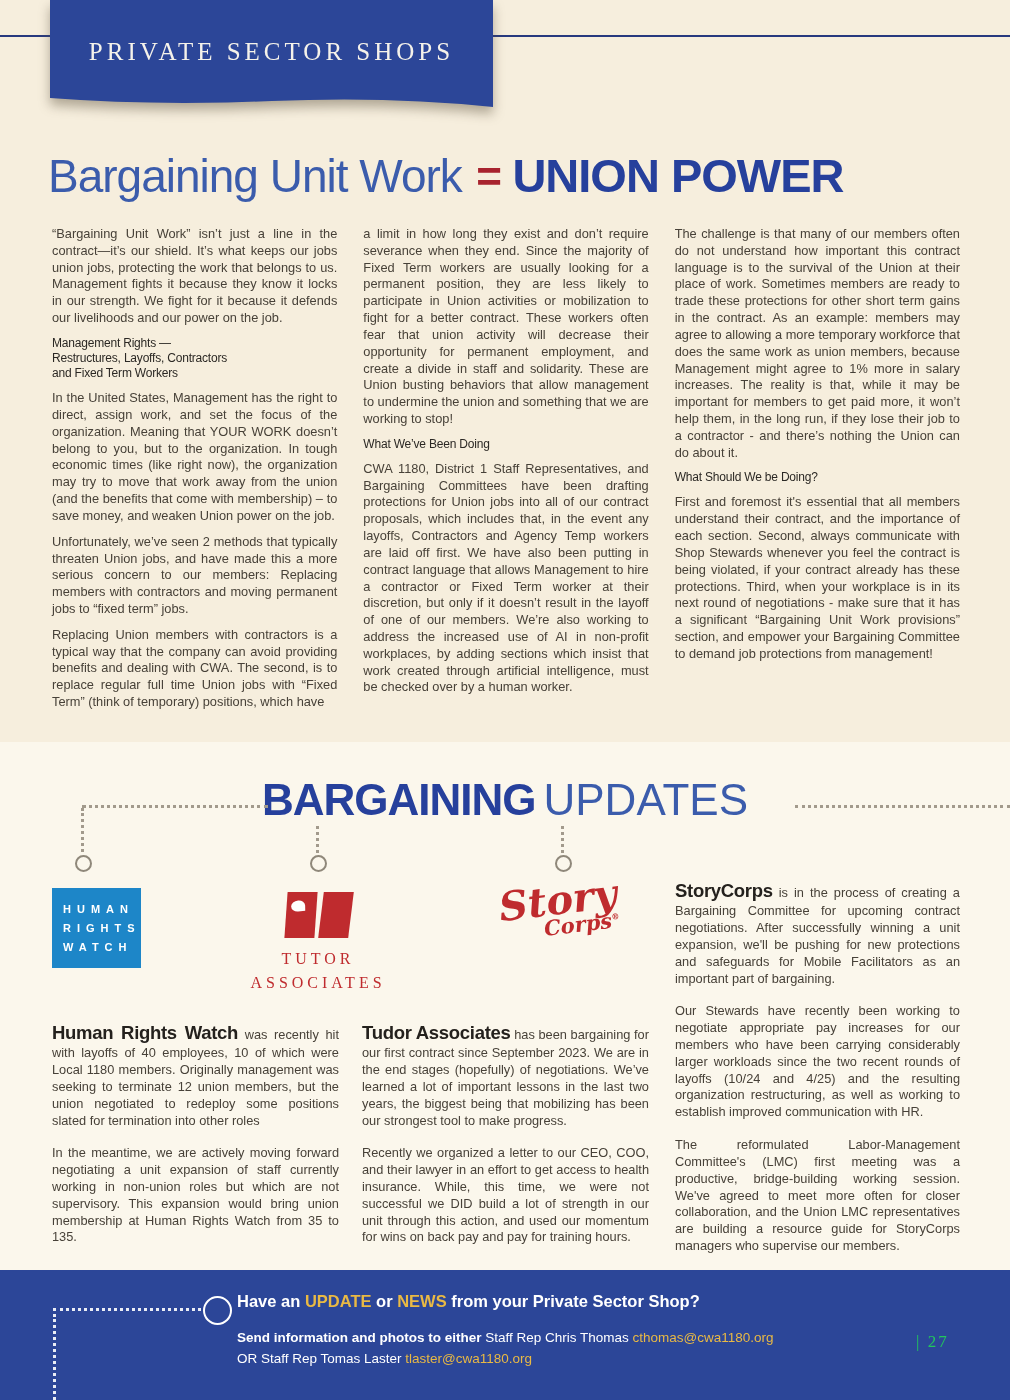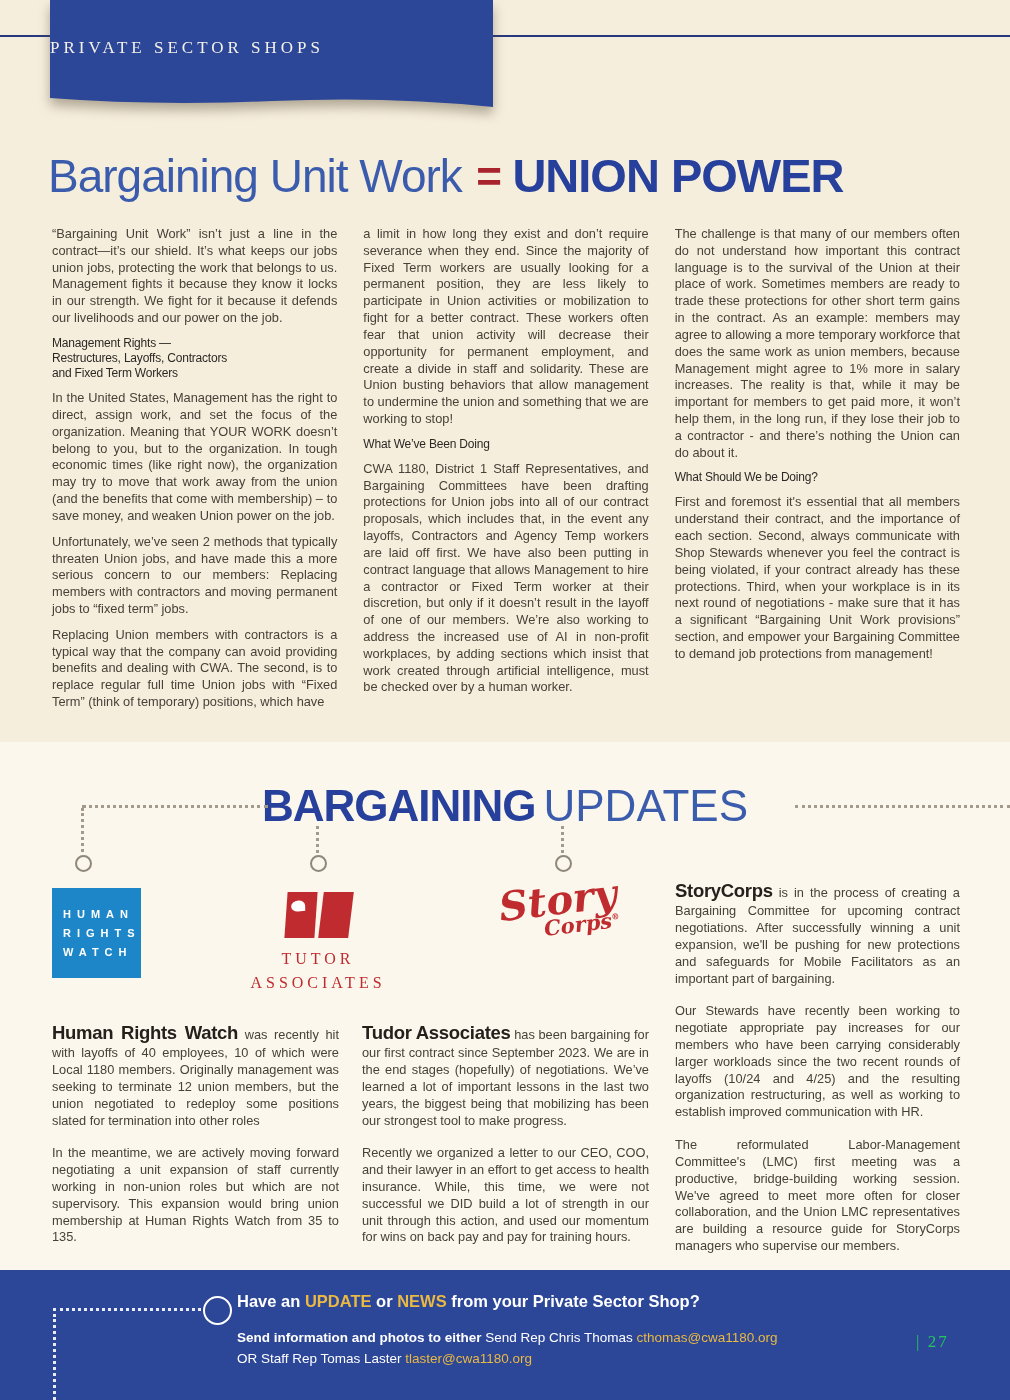--- a/index.html
+++ b/index.html
@@ -22,48 +22,48 @@
     position:relative;width:1010px;height:1400px;margin:0 auto;
     background:var(--cream);overflow:hidden;
     font-family:"Liberation Sans",sans-serif;color:var(--body-text);
   }
   
   .top-rule{position:absolute;left:0;top:35px;width:1010px;height:2px;background:var(--rule-navy);z-index:1;}
   
   .ribbon{position:absolute;left:50px;top:0;width:443px;height:112px;z-index:2;filter:drop-shadow(0 7px 6px rgba(90,80,60,.45));}
   .ribbon svg{display:block;}
   .ribbon-label{
-    position:absolute;left:0;top:38px;width:100%;text-align:left;
-    font-family:"Liberation Serif",serif;font-size:17px;letter-spacing:4px;
+    position:absolute;left:0;top:38px;width:100%;text-align:center;
+    font-family:"Liberation Serif",serif;font-size:25px;letter-spacing:4px;
     color:#f5f2ea;font-weight:400;
   }
   
   .masthead{position:absolute;left:48px;top:148px;white-space:nowrap;z-index:1;}
   .masthead .light{font-size:46px;font-weight:400;color:var(--title-blue);letter-spacing:-1px;}
   .masthead .eq{font-size:44px;font-weight:800;color:var(--accent-red);margin:0 6px 0 10px;}
   .masthead .strong{font-size:47px;font-weight:800;color:var(--power-blue);letter-spacing:-1px;}
   
   .article{position:absolute;left:52px;top:226px;width:908px;display:flex;gap:26px;}
   .article .col{flex:1;min-width:0;}
   .article p{margin:0 0 9px 0;font-size:12.8px;line-height:1.315;text-align:justify;}
   .article h3{
     margin:4px 0 9px 0;font-size:12px;line-height:1.26;color:var(--heading-text);
     font-weight:400;white-space:pre-line;letter-spacing:-0.2px;
   }
   
   .updates{position:absolute;left:0;top:742px;width:1010px;height:528px;background:var(--cream-light);}
-  .updates-title{position:absolute;left:0;top:39px;width:1010px;text-align:center;white-space:nowrap;}
+  .updates-title{position:absolute;left:0;top:33px;width:1010px;text-align:center;white-space:nowrap;}
   .updates-title .b{font-size:44px;font-weight:800;color:var(--power-blue);letter-spacing:-1px;}
   .updates-title .l{font-size:44px;font-weight:400;color:var(--title-blue);letter-spacing:0;margin-left:8px;}
   .dot-h{position:absolute;border-top:3px dotted var(--dot-gray);}
   .dot-v{position:absolute;border-left:3px dotted var(--dot-gray);}
   .dot-circle{position:absolute;width:13px;height:13px;border:2px solid #8f887a;border-radius:50%;background:transparent;}
   
   .hrw-logo{
-    position:absolute;left:52px;top:146px;width:89px;height:90px;background:var(--hrw-blue);
+    position:absolute;left:52px;top:146px;width:89px;height:80px;background:var(--hrw-blue);
     display:flex;flex-direction:column;justify-content:center;gap:8px;padding-left:11px;box-sizing:border-box;
   }
   .hrw-logo span{color:#fff;font-size:11px;font-weight:700;letter-spacing:6px;line-height:1;}
   .tutor-logo{position:absolute;left:247px;top:150px;width:142px;text-align:center;}
   .tutor-mark{display:inline-flex;gap:5px;height:46px;margin-bottom:9px;}
   .tutor-mark .blk{width:30px;background:var(--logo-red);}
   .tutor-mark .blk.left{position:relative;transform:skewX(-4deg);}
   .tutor-mark .blk.right{transform:skewX(-7deg);}
   .tutor-mark .comma{
     position:absolute;left:6px;top:7px;width:11px;height:14px;background:#fff;
@@ -199,21 +199,21 @@
   <div class="footer">
     <div class="dot-h-w"></div>
     <div class="dot-v-w"></div>
     <div class="circle-w"></div>
 
     <div class="footer-text">
       <div class="l1">
         <span>Have an </span><span class="gold">UPDATE</span><span> or </span><span class="gold">NEWS</span><span> from your Private Sector Shop?</span>
       </div>
       <div class="l2">
-        <span class="bold">Send information and photos to either </span><span>Send Rep Chris Thomas </span><a href="#">cthomas@cwa1180.org</a>
+        <span class="bold">Send information and photos to either </span><span>Staff Rep Chris Thomas </span><a href="#">cthomas@cwa1180.org</a>
       </div>
       <div class="l3">
         <span>OR  Staff Rep Tomas Laster </span><a href="#">tlaster@cwa1180.org</a>
       </div>
     </div>
 
     <div class="pageno">
       <span>|</span>
       <span>27</span>
     </div>

